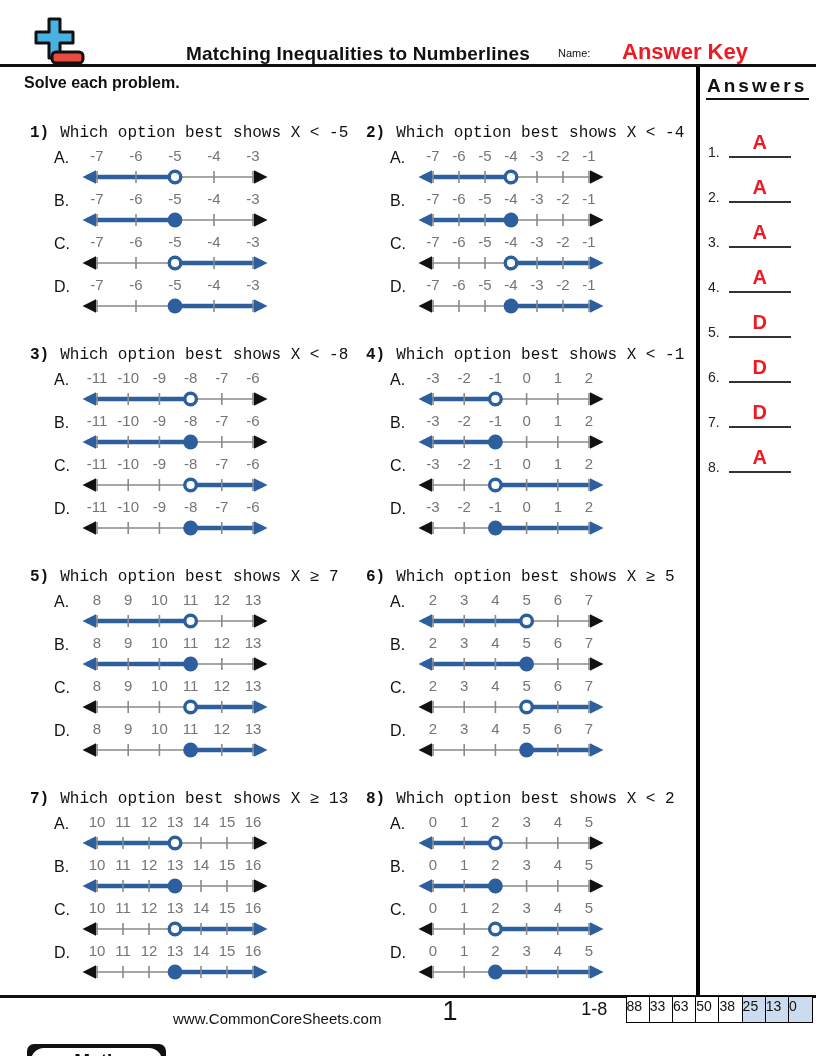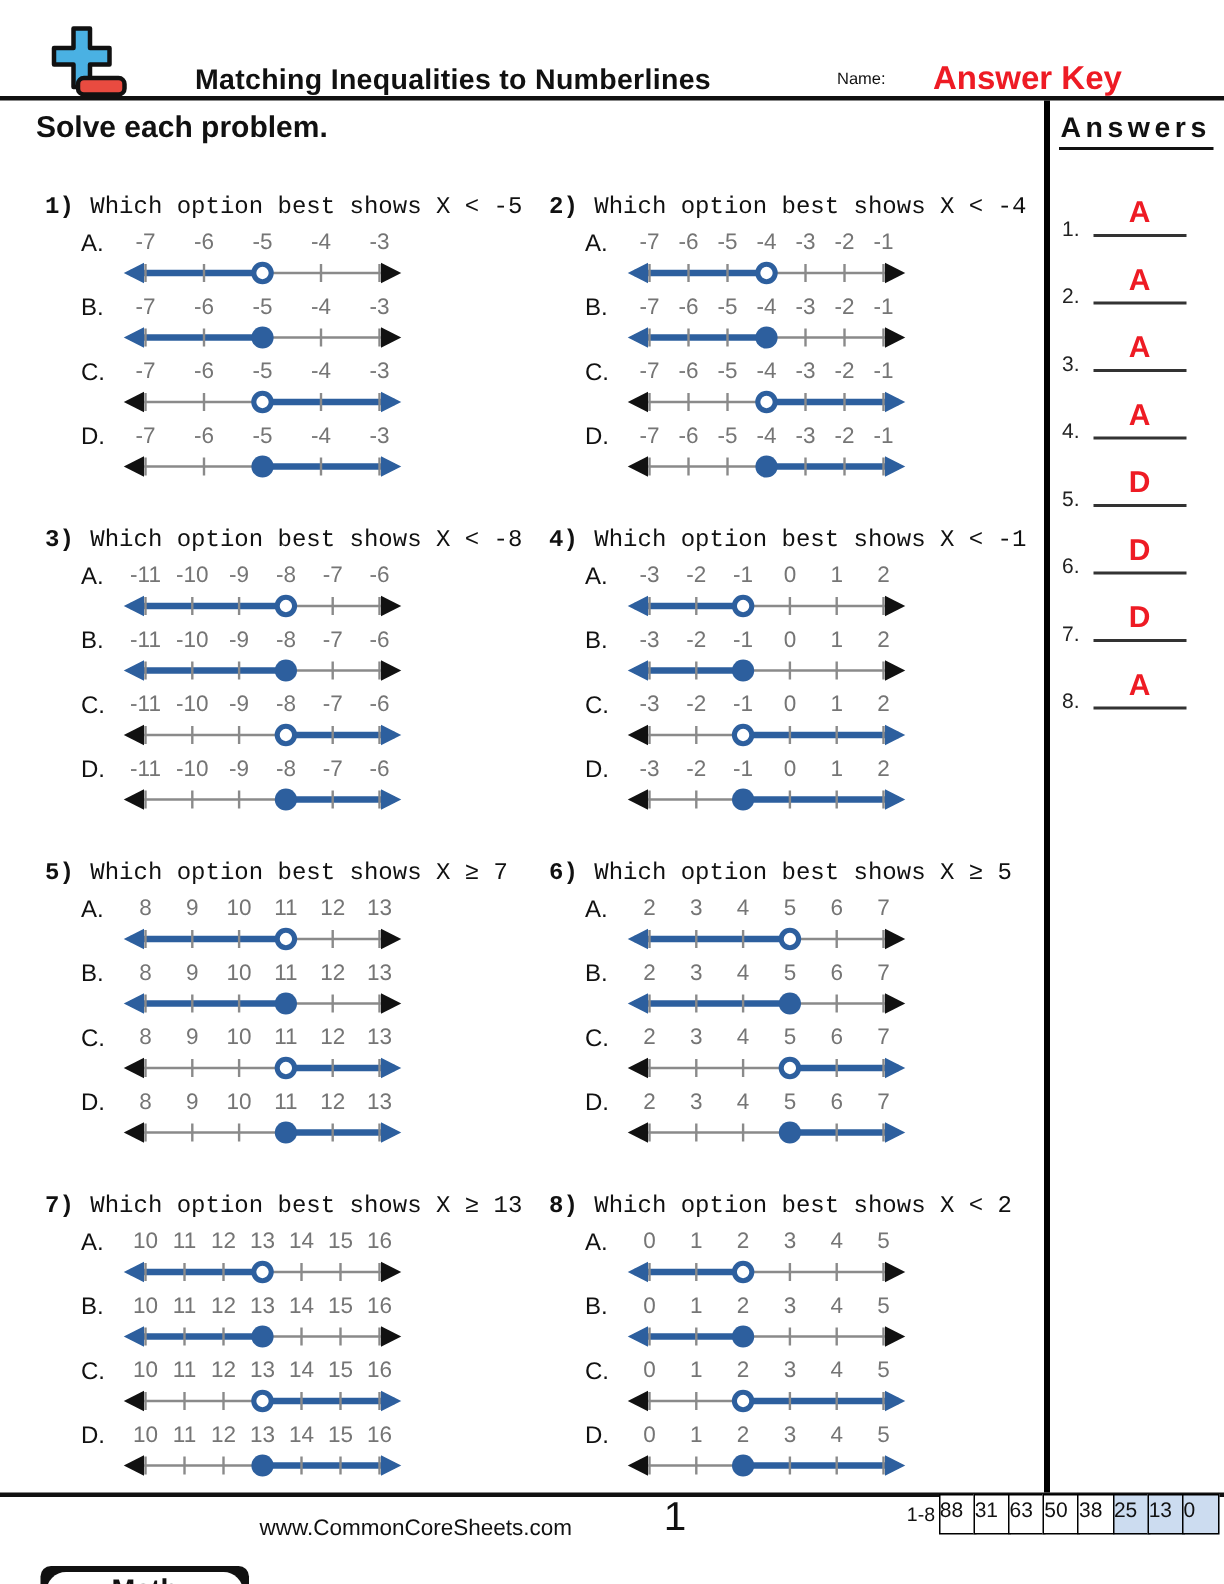--- a/index.html
+++ b/index.html
@@ -1,32 +1,32 @@
 <!DOCTYPE html>
 <html><head>
 <meta charset="utf-8">
 <style>
   * { margin:0; padding:0; box-sizing:border-box; }
   body { background:#e5e5e5; font-family:"Liberation Sans", sans-serif; }
   .page { position:relative; width:816px; height:1056px; background:#fff; margin:0 auto; overflow:hidden; color:#111; }
 
   
   .logo { position:absolute; left:32px; top:17px; }
-  .title { position:absolute; left:130px; top:43px; width:400px; text-align:left; font-size:19px; font-weight:bold; letter-spacing:.2px; }
+  .title { position:absolute; left:130px; top:43px; width:400px; text-align:right; font-size:19px; font-weight:bold; letter-spacing:.2px; }
   .name-label { position:absolute; left:558px; top:47px; font-size:11px; }
   .name-value { position:absolute; left:622px; top:39px; font-size:22px; font-weight:bold;text-align:right; }
   .header-rule { position:absolute; left:0; top:64px; width:816px; height:3px; background:#111; }
 
   
   .main-row { position:absolute; left:0; top:67px; width:816px; height:928px; display:flex; }
   .content { width:698px; }
   .divider { width:6px; border-left:2px solid #000; border-right:2px solid #000; height:100%; }
   .answers-col { flex:1; padding:6px 8px 0 6px; }
 
-  .instructions { margin:7px 0 0 24px; font-size:20px; font-weight:bold; }
+  .instructions { margin:7px 0 0 24px; font-size:16px; font-weight:bold; }
 
   .grid { margin:24px 0 0 30px; display:grid; grid-template-columns:336px 330px; grid-auto-rows:222px; }
   .problem { padding-top:8px; }
   .q { font-size:16px; margin-bottom:5px; white-space:nowrap;font-family:Liberation Mono, monospace; }
   .qnum { font-weight:bold; margin-right:11px; }
   .opt { height:43px; display:flex; align-items:flex-start; padding-left:24px; }
   .letter { width:26px; font-size:16px; padding-top:2px; }
   svg.numline { display:block; }
   svg text { font-family:"Liberation Sans", sans-serif; }
 
@@ -38,21 +38,21 @@
   .ans-blank { display:inline-block; width:62px; border-bottom:2px solid #333; text-align:center; padding-bottom:2px; line-height:20px; }
   .ans-letter { font-size:20px; font-weight:bold; }
 
   
   .footer-rule { position:absolute; left:0; top:995px; width:816px; height:2.5px; background:#111; }
   .math-badge { position:absolute; left:27px; top:1044px; width:139px; height:33px; background:#111; border-radius:7px; }
   .math-badge .pill { position:absolute; left:4px; top:3.5px; right:4px; bottom:3.5px; background:#fff; border-radius:14px; display:flex; align-items:center; justify-content:center; font-size:19px; font-weight:bold; }
   .website { position:absolute; left:173px; top:1010px; font-size:15px; }
   .page-num { position:absolute; left:400px; top:996px; width:100px; text-align:center; font-size:27px; }
   .score { position:absolute; right:3px; top:996px; display:flex; align-items:center; }
-  .score-range { font-size:13px; margin-right:4px; }
+  .score-range { font-size:18px; margin-right:20px; }
   .score-cell { display:inline-block; width:25px; height:27px; line-height:19px; border:1.8px solid #000; margin-left:-1.8px; font-size:14px; text-align:left; background:#fff; }
   .score-cell.hl { background:#ccdcf0; }
 </style>
 </head>
 <body>
 
 <div class="page">
 
   <svg class="logo" width="58" height="52" viewBox="0 0 58 52">
     <path d="M17,2 h11 v13 h13 v11 h-13 v15 h-11 v-15 h-13 v-11 h13 z" fill="#4ab1e3" stroke="#111" stroke-width="3" stroke-linejoin="round"></path>
@@ -894,15 +894,15 @@
   </div>
 
   <div class="footer-rule"></div>
   <div class="math-badge">
     <div class="pill">Math</div>
   </div>
   <div class="website">www.CommonCoreSheets.com</div>
   <div class="page-num">1</div>
   <div class="score">
     <span class="score-range">1-8</span>
-    <span id="score-cells"><span class="score-cell">88</span><span class="score-cell">31</span><span class="score-cell">63</span><span class="score-cell">50</span><span class="score-cell">38</span><span class="score-cell hl">25</span><span class="score-cell hl">13</span><span class="score-cell hl">0</span></span>
+    <span id="score-cells"><span class="score-cell">88</span><span class="score-cell">33</span><span class="score-cell">63</span><span class="score-cell">50</span><span class="score-cell">38</span><span class="score-cell hl">25</span><span class="score-cell hl">13</span><span class="score-cell hl">0</span></span>
   </div>
 </div>
 
 </body></html>

